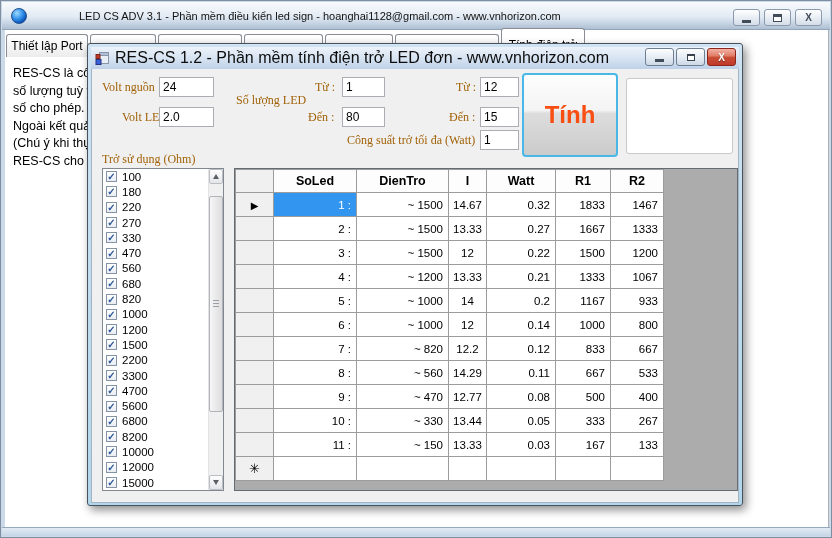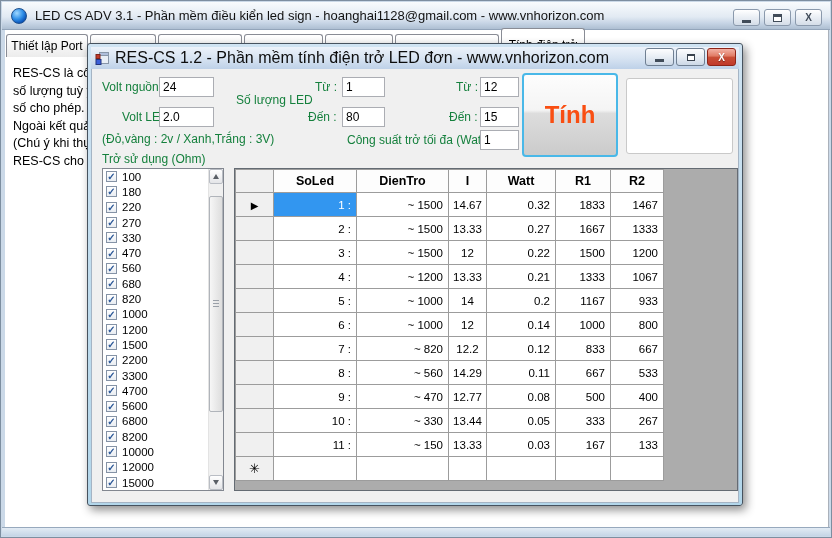--- a/index.html
+++ b/index.html
@@ -6,21 +6,21 @@
   html,body { width:832px; height:538px; font-family:"Liberation Sans", sans-serif; background:#fff; }
   .window { position:relative; width:832px; height:538px; background:#CBD9E8; overflow:hidden; border:1px solid #7d8ea0; }
 
   
   .titlebar { position:absolute; left:1px; top:1px; right:1px; height:28px;
     background:linear-gradient(180deg,#f8fbfd 0%,#e2eaf3 55%,#c7d5e5 78%,#aebfd2 100%);
     border-bottom:1px solid #93a5ba; display:flex; align-items:center; }
   .app-orb { width:16px; height:16px; border-radius:50%; margin:0 8px 0 9px;
     background:radial-gradient(circle at 35% 30%, #9fd8ff 0%, #2f8fe8 45%, #0b53b8 75%, #063a86 100%);
     border:1px solid #1d4f8c; }
-  .win-title { font-size:13px; color:#121212; }
+  .win-title { font-size:11px; color:#121212;margin-left:44px; }
   .winbtns { position:absolute; right:8px; top:7px; display:flex; gap:4px; }
   .wbtn { width:27px; height:17px; border:1px solid #8a99ac; border-radius:3px;
     background:linear-gradient(180deg,#ffffff,#e9eef4 50%,#d4dde8); display:flex; align-items:center; justify-content:center;
     font-size:10px; font-weight:bold; color:#414c59; }
   .g-min { width:9px; height:3px; background:#414c59; margin-top:7px; }
   .g-restore { width:9px; height:8px; border:1px solid #414c59; position:relative; background:#fff; }
   .g-restore::before { content:""; position:absolute; left:0; right:0; top:0; height:2px; background:#414c59; }
 
   
   .page { position:absolute; left:4px; top:29px; width:824px; height:498px; background:#ffffff;
@@ -44,21 +44,21 @@
   .dlg-btns { position:absolute; right:6px; top:4px; display:flex; gap:2px; }
   .dbtn { width:29px; height:18px; border:1px solid #6f7f92; border-radius:3px;
     background:linear-gradient(180deg,#fdfdfe,#e7edf4 50%,#ccd8e6); display:flex; align-items:center; justify-content:center;
     font-size:10px; font-weight:bold; color:#39434f; }
   .dbtn-close { background:linear-gradient(180deg,#f3b1a4 0%,#e07a64 45%,#c94f37 50%,#c0392b 100%);
     border-color:#8e2518; color:#fff; text-shadow:0 1px 1px rgba(0,0,0,.4); }
   .g-max { width:8px; height:7px; border:1px solid #39434f; background:#fff; position:relative; }
   .g-max::before { content:""; position:absolute; left:0; right:0; top:0; height:1.5px; background:#39434f; }
   .dlg-client { position:relative; width:648px; height:434px; background:#f0f0f0; border:1px solid #a5b4c4; border-top:none; }
 
-  .lbl { position:absolute; font-size:12px; color:#15803d; white-space:nowrap; }
+  .lbl { position:absolute; font-size:12px; color:#a16207; white-space:nowrap;font-family:Liberation Serif, serif; }
   .tbox { position:absolute; height:20px; border:1px solid #abadb3; background:#fff; font-size:12px;
     font-family:"Liberation Sans", sans-serif; padding:0 3px; color:#000; }
 
   .tinh-btn { position:absolute; left:430px; top:4px; width:96px; height:84px;
     border:2px solid #49b8e8; border-radius:4px;
     background:linear-gradient(180deg,#fdfdfd 0%,#f4f4f4 44%,#dddddd 48%,#cbcbcb 100%);
     color:#f94e12; font-size:24px; font-weight:bold; font-family:"Liberation Sans", sans-serif; }
   .result-box { position:absolute; left:534px; top:9px; width:107px; height:76px; background:#fff;
     border:1px solid #c9c9c9; border-radius:3px; }
 
@@ -153,21 +153,20 @@
         <div class="dbtn dbtn-close">X</div>
       </div>
     </div>
 
     <div class="dlg-client">
 
       <div class="lbl" style="left:10px; top:11px;">Volt nguồn</div>
       <input class="tbox" style="left: 67px; top: 8px; width: 55px;" value="24">
       <div class="lbl" style="left:18px; top:41px;margin-left:12px;">Volt LED</div>
       <input class="tbox" style="left: 67px; top: 38px; width: 55px;" value="2.0">
-      <div class="lbl" style="left:10px; top:63px;">(Đỏ,vàng : 2v / Xanh,Trắng : 3V)</div>
       <div class="lbl" style="left:10px; top:83px;">Trở sử dụng (Ohm)</div>
 
       <div class="lbl" style="left:144px; top:24px;">Số lượng LED</div>
       <div class="lbl" style="left:223px; top:11px;">Từ :</div>
       <input class="tbox" style="left: 250px; top: 8px; width: 43px;" value="1">
       <div class="lbl" style="left:216px; top:41px;">Đến :</div>
       <input class="tbox" style="left: 250px; top: 38px; width: 43px;" value="80">
 
       <div class="lbl" style="left:364px; top:11px;">Từ :</div>
       <input class="tbox" style="left: 388px; top: 8px; width: 39px;" value="12">

